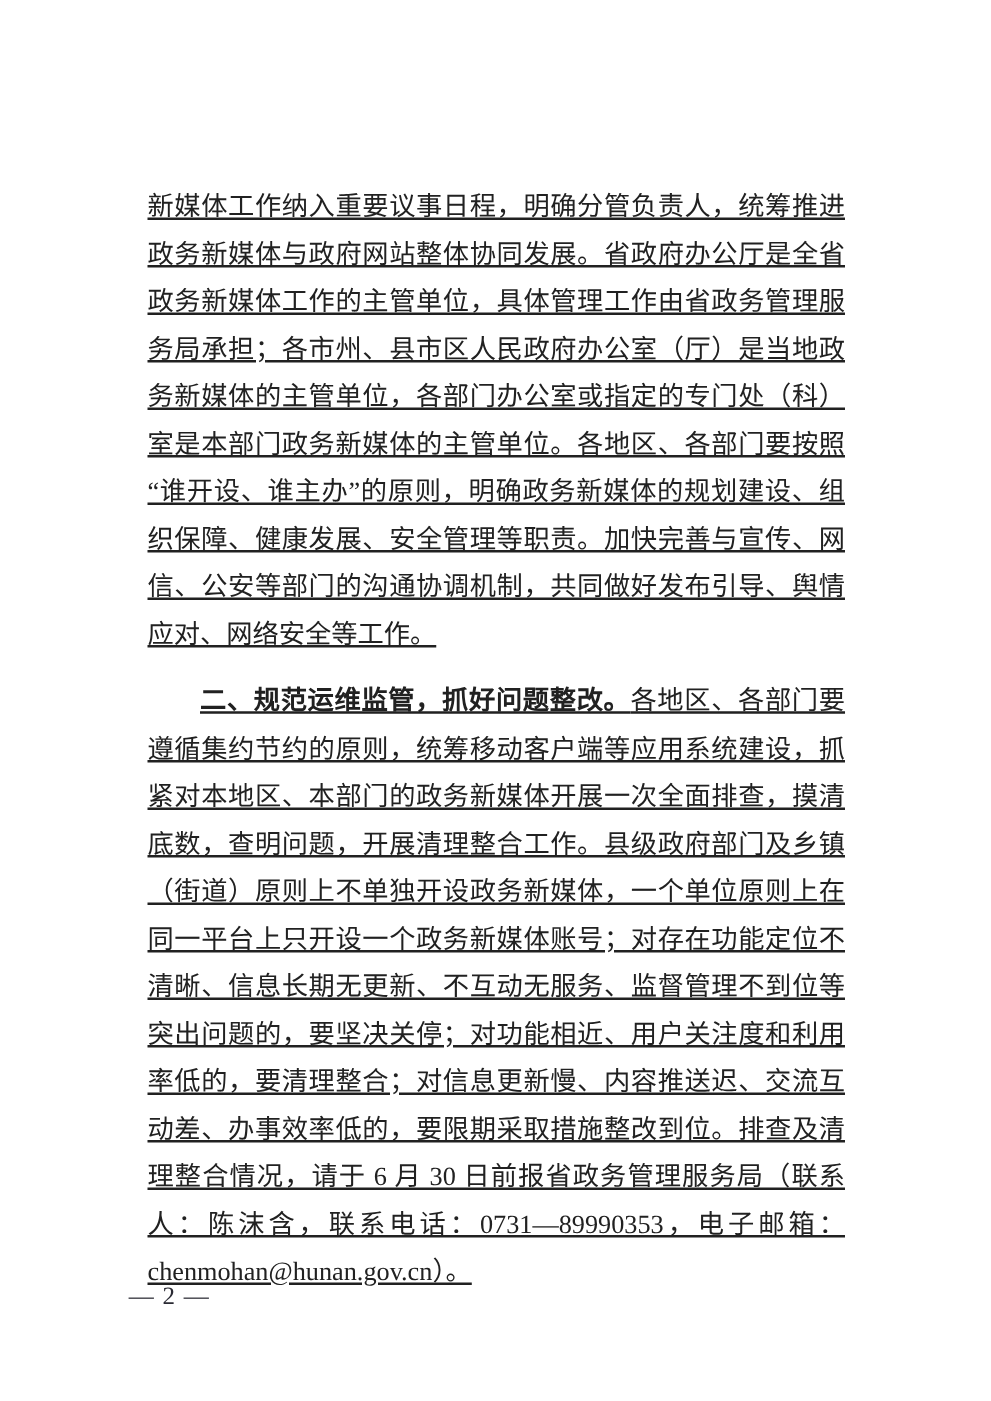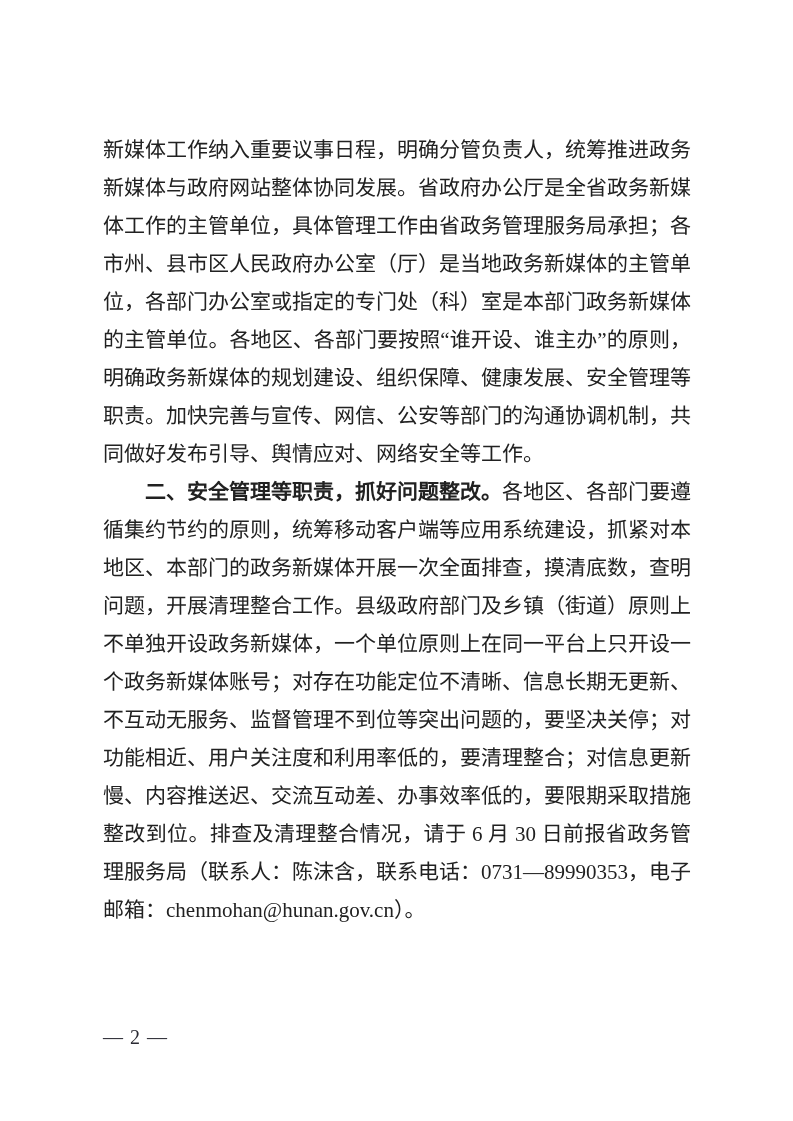--- a/index.html
+++ b/index.html
@@ -20,22 +20,23 @@
     left: 103px;
     top: 131px;
     width: 588px;
     font-size: 21px;
     line-height: 38px;
     color: #212121;
     text-align: justify;
     letter-spacing: 0;
   }
   .doc-body p {
-    margin: 0;
+    margin: 15px;
     padding: 0;
+    text-decoration: underline;
   }
   .doc-body p.indent {
     text-indent: 2em;
   }
   .lead {
     font-family: "Liberation Sans", "DejaVu Sans", sans-serif;
     font-weight: 700;
   }
   .page-footer {
     position: absolute;
@@ -47,16 +48,16 @@
     font-family: "Liberation Serif", "DejaVu Serif", serif;
     letter-spacing: 1px;
   }
 </style>
 </head>
 <body>
 
 <div class="page">
   <div class="doc-body" style="color: rgb(33, 33, 33);">
       <p>新媒体工作纳入重要议事日程，明确分管负责人，统筹推进政务新媒体与政府网站整体协同发展。省政府办公厅是全省政务新媒体工作的主管单位，具体管理工作由省政务管理服务局承担；各市州、县市区人民政府办公室（厅）是当地政务新媒体的主管单位，各部门办公室或指定的专门处（科）室是本部门政务新媒体的主管单位。各地区、各部门要按照“谁开设、谁主办”的原则，明确政务新媒体的规划建设、组织保障、健康发展、安全管理等职责。加快完善与宣传、网信、公安等部门的沟通协调机制，共同做好发布引导、舆情应对、网络安全等工作。</p>
-      <p class="indent"><span class="lead">二、安全管理等职责，抓好问题整改。</span>各地区、各部门要遵循集约节约的原则，统筹移动客户端等应用系统建设，抓紧对本地区、本部门的政务新媒体开展一次全面排查，摸清底数，查明问题，开展清理整合工作。县级政府部门及乡镇（街道）原则上不单独开设政务新媒体，一个单位原则上在同一平台上只开设一个政务新媒体账号；对存在功能定位不清晰、信息长期无更新、不互动无服务、监督管理不到位等突出问题的，要坚决关停；对功能相近、用户关注度和利用率低的，要清理整合；对信息更新慢、内容推送迟、交流互动差、办事效率低的，要限期采取措施整改到位。排查及清理整合情况，请于 6 月 30 日前报省政务管理服务局（联系人：陈沫含，联系电话：0731—89990353，电子邮箱：chenmohan@hunan.gov.cn）。</p>
+      <p class="indent"><span class="lead">二、规范运维监管，抓好问题整改。</span>各地区、各部门要遵循集约节约的原则，统筹移动客户端等应用系统建设，抓紧对本地区、本部门的政务新媒体开展一次全面排查，摸清底数，查明问题，开展清理整合工作。县级政府部门及乡镇（街道）原则上不单独开设政务新媒体，一个单位原则上在同一平台上只开设一个政务新媒体账号；对存在功能定位不清晰、信息长期无更新、不互动无服务、监督管理不到位等突出问题的，要坚决关停；对功能相近、用户关注度和利用率低的，要清理整合；对信息更新慢、内容推送迟、交流互动差、办事效率低的，要限期采取措施整改到位。排查及清理整合情况，请于 6 月 30 日前报省政务管理服务局（联系人：陈沫含，联系电话：0731—89990353，电子邮箱：chenmohan@hunan.gov.cn）。</p>
     </div>
   <div class="page-footer">— 2 —</div>
 </div>
 
 </body></html>

